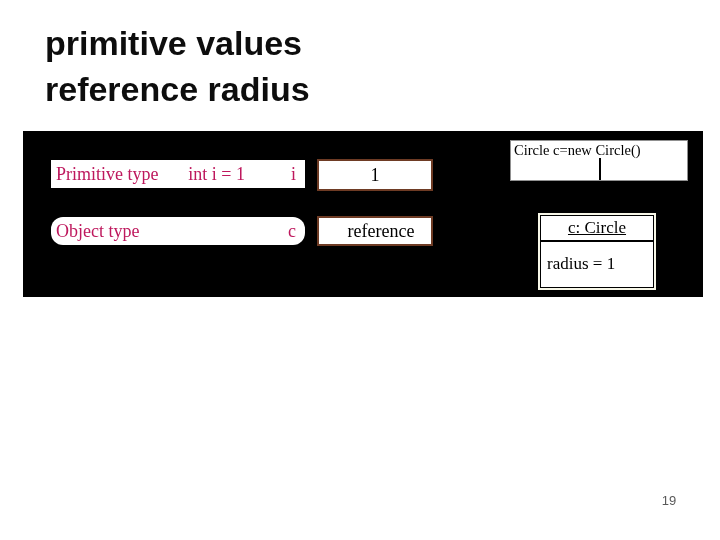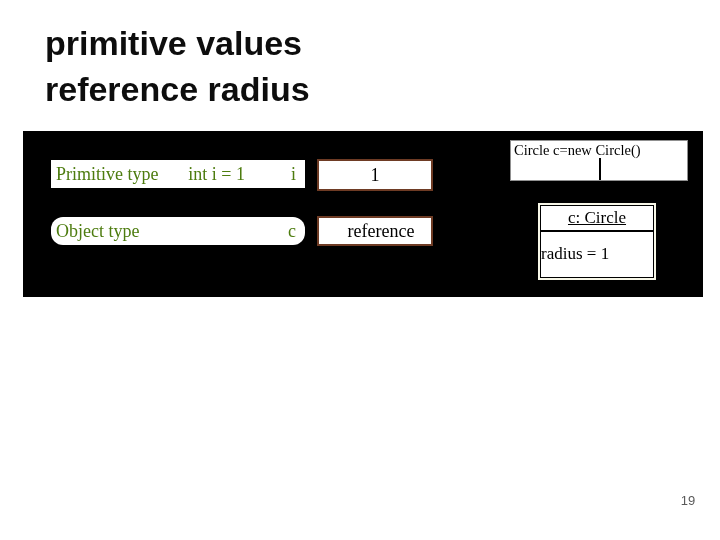--- a/index.html
+++ b/index.html
@@ -45,21 +45,21 @@
   
   .rowbox {
     position: absolute;
     left: 28px;
     width: 254px;
     height: 28px;
     background: #ffffff;
     display: flex;
     align-items: center;
     font-size: 18px;
-    color: #4d7c0f;
+    color: #be185d;
     box-sizing: border-box;
   }
   .rowbox.row1 { top: 29px; }
   .rowbox.row2 { top: 86px; border-radius: 12px; }
   .rowbox .label { padding-left: 5px; width: 139px; box-sizing: border-box; }
   .rowbox .decl  { width: 104px; }
   .rowbox .var   { margin-left: auto; padding-right: 9px; }
 
   
   .valuebox {
@@ -99,21 +99,21 @@
     top: 17px;
     bottom: 0;
     width: 2px;
     background: #000000;
   }
 
   
   .umlbox {
     position: absolute;
     left: 517px;
-    top: 74px;
+    top: 84px;
     width: 114px;
     height: 73px;
     background: #ffffff;
     border: 1px solid #000000;
     box-shadow: 0 0 0 2px #f7f7e8;
     box-sizing: border-box;
     color: #000000;
   }
   .uml-header {
     height: 26px;
@@ -122,27 +122,28 @@
     align-items: center;
     justify-content: center;
     font-size: 17px;
     box-sizing: border-box;
   }
   .uml-header span { text-decoration: underline; }
   .uml-attr {
     height: 44px;
     display: flex;
     align-items: center;
+    padding-left: 6px;
     font-size: 17px;
   }
 
   
   .page-number {
     position: absolute;
-    left: 674px;
+    left: 655px;
     top: 493px;
     width: 28px;
     text-align: center;
     font-family: "Liberation Sans", sans-serif;
     font-size: 13px;
     color: #595959;
   }
 </style>
 </head>
 <body>

